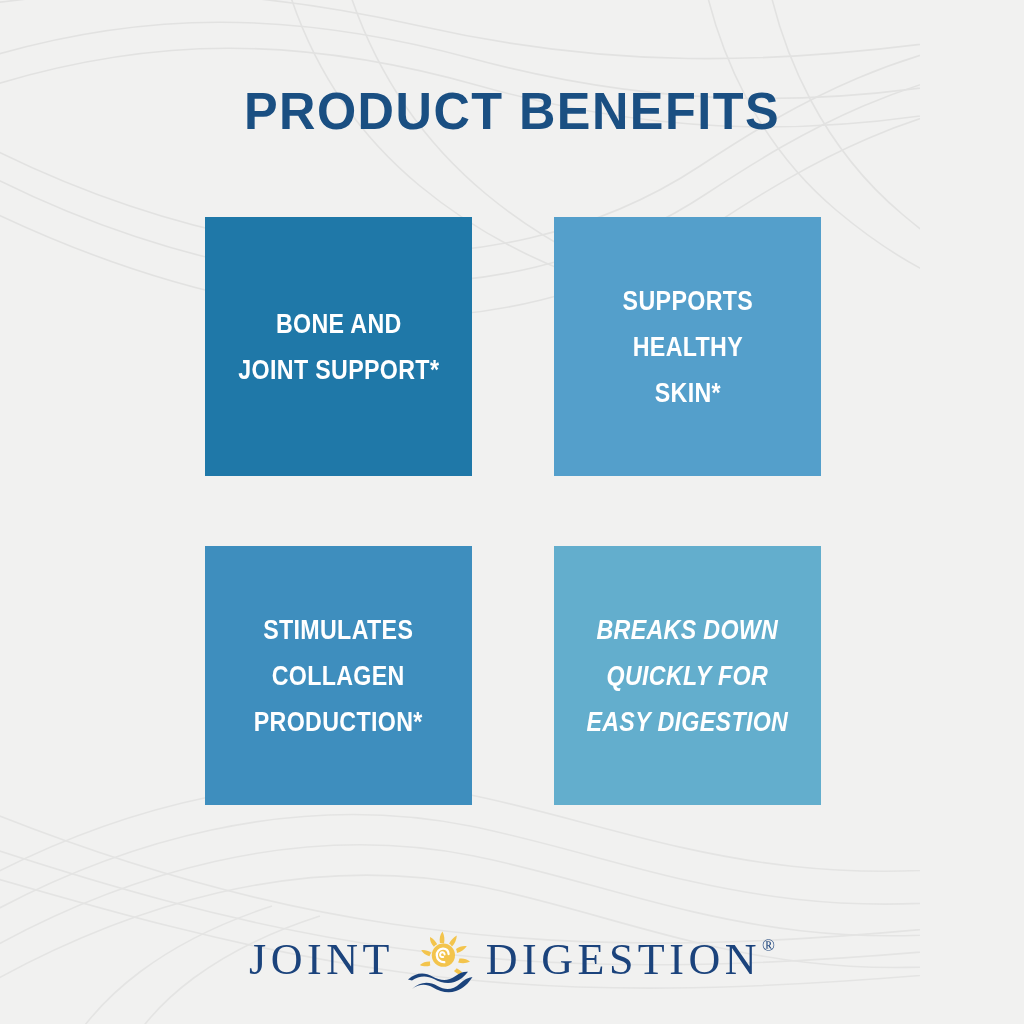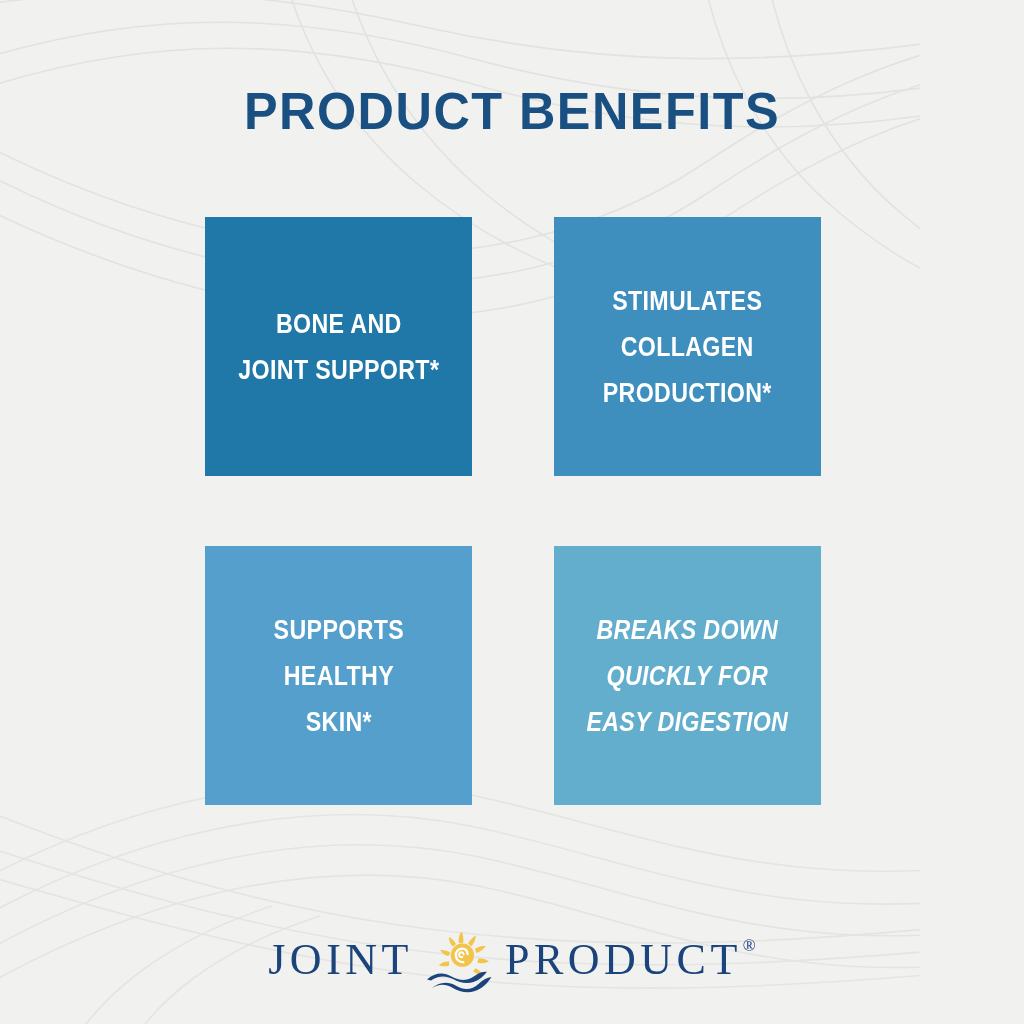--- a/index.html
+++ b/index.html
@@ -156,33 +156,33 @@
 
   <div id="benefits-grid">
 
     <div class="benefit-card" style="background: rgb(31, 120, 168);">
       <div class="benefit-text" style="color: rgb(255, 255, 255);">
         <div>BONE AND</div>
         <div>JOINT SUPPORT*</div>
       </div>
     </div>
 
+    <div class="benefit-card" style="background: rgb(84, 159, 203);">
+      <div class="benefit-text" style="color: rgb(255, 255, 255);">
+        <div>SUPPORTS</div>
+        <div>HEALTHY</div>
+        <div>SKIN*</div>
+      </div>
+    </div>
+
     <div class="benefit-card" style="background: rgb(62, 142, 190);">
       <div class="benefit-text" style="color: rgb(255, 255, 255);">
         <div>STIMULATES</div>
         <div>COLLAGEN</div>
         <div>PRODUCTION*</div>
-      </div>
-    </div>
-
-    <div class="benefit-card" style="background: rgb(84, 159, 203);">
-      <div class="benefit-text" style="color: rgb(255, 255, 255);">
-        <div>SUPPORTS</div>
-        <div>HEALTHY</div>
-        <div>SKIN*</div>
       </div>
     </div>
 
     <div class="benefit-card" style="background: rgb(99, 174, 205); font-style: italic;">
       <div class="benefit-text" style="color: rgb(255, 255, 255);">
         <div>BREAKS DOWN</div>
         <div>QUICKLY FOR</div>
         <div>EASY DIGESTION</div>
       </div>
     </div>
@@ -207,17 +207,17 @@
 
       <circle cx="37.4" cy="24.2" r="11.6" fill="#f3c44c"></circle>
 
       <path d="M42.6 23.0 C42.6 19.6 39.9 17.3 36.8 17.6 C33.2 17.9 30.6 20.9 30.8 24.4 C31.0 28.5 34.4 31.4 38.3 31.2" fill="none" stroke="#ffffff" stroke-width="2.3" stroke-linecap="round"></path>
       <path d="M38.6 23.6 C38.6 22.0 37.3 21.0 36.0 21.3 C34.6 21.6 33.8 23.0 34.2 24.4 C34.6 25.7 36.0 26.4 37.2 26.0" fill="none" stroke="#ffffff" stroke-width="2.0" stroke-linecap="round"></path>
 
       <path d="M2.0 48.5 C10.0 41.5 18.5 41.0 26.5 45.5 C34.5 50.0 42.0 50.5 49.5 45.0 C53.5 42.0 57.5 40.5 62.0 40.8 C58.5 45.5 54.0 49.2 48.5 51.0 C41.5 53.2 34.5 51.5 28.0 48.0 C21.0 44.3 13.0 44.5 6.0 49.5 Z" fill="#1b437c"></path>
       <path d="M6.0 58.0 C14.0 50.5 23.0 50.0 31.5 55.0 C39.5 59.7 47.0 59.0 54.0 52.5 C58.0 48.8 62.0 46.5 66.5 46.0 C62.5 52.5 57.0 57.5 50.0 60.0 C42.0 62.8 34.0 60.5 27.0 56.5 C20.0 52.5 13.0 53.0 6.0 58.0 Z" fill="#1b437c"></path>
     </svg>
 
-    <span class="logo-word" style="color: rgb(27, 67, 124);">PRODUCT</span>
+    <span class="logo-word" style="color: rgb(27, 67, 124);">DIGESTION</span>
     <span id="logo-reg" style="color: rgb(27, 67, 124);">®</span>
   </div>
 
 </div>
 
 </body></html>

